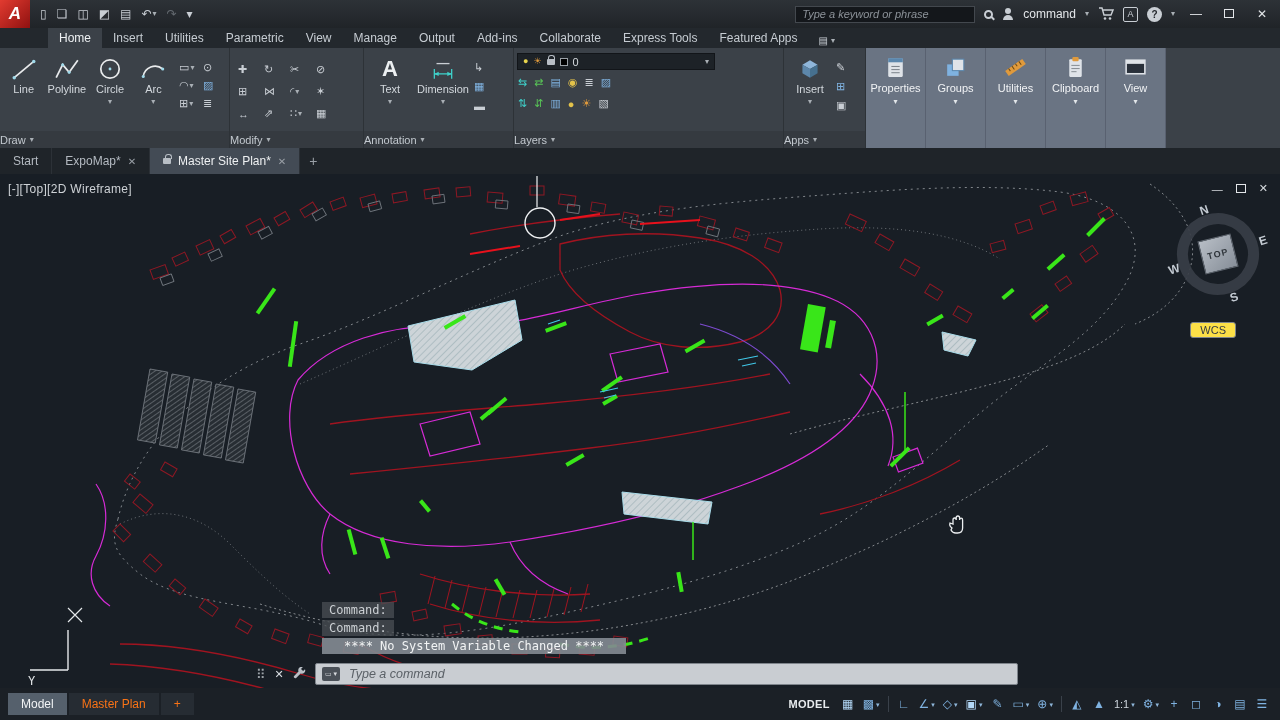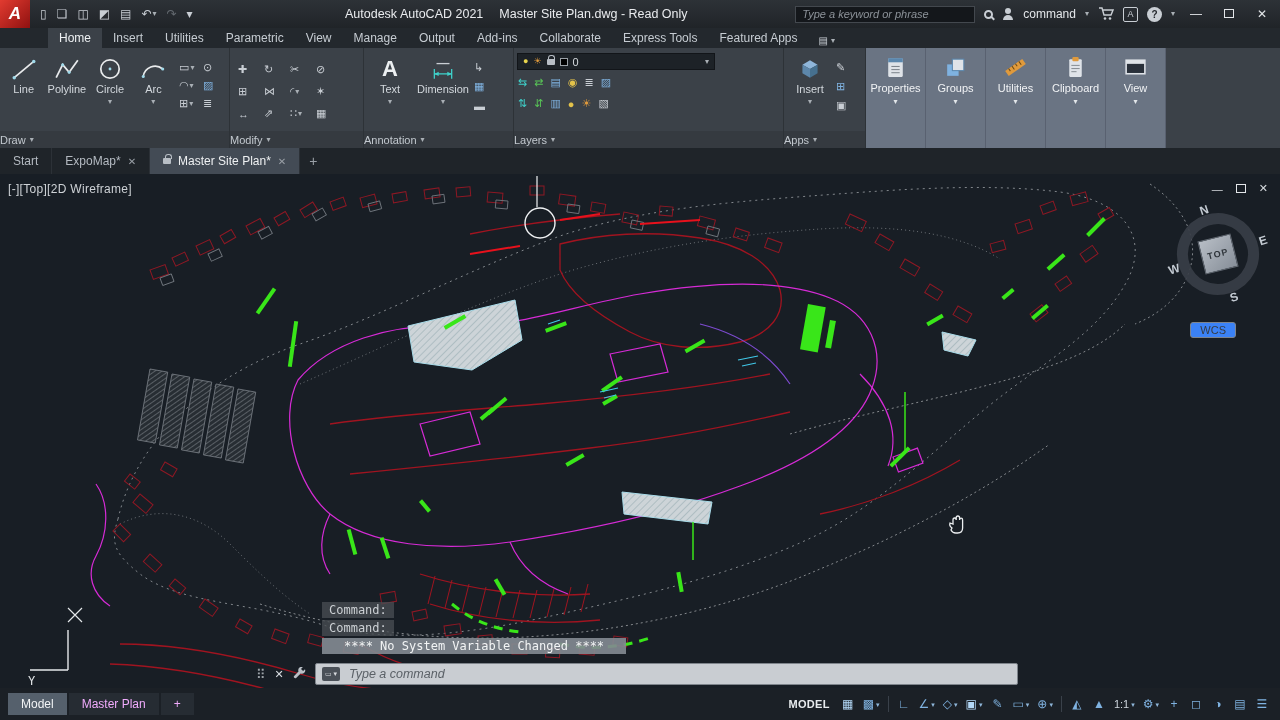--- a/index.html
+++ b/index.html
@@ -66,33 +66,33 @@
 
 #canvas{position:absolute;top:174px;left:0;width:1280px;height:514px;background:#181e25;overflow:hidden;z-index:1}
 #plan{position:absolute;inset:0}
 .vp-label{position:absolute;top:8px;left:8px;font-size:12px;color:#ced2d6;letter-spacing:.3px}
 .vp-ctrl{position:absolute;top:8px;right:12px;display:flex;gap:13px;align-items:center;color:#d6dade;font-size:11px}
 .compass{position:absolute;top:30px;right:12px;width:100px;height:100px;transform:rotate(-18deg)}
 .ring{position:absolute;left:9px;top:9px;width:82px;height:82px;border:11px solid rgba(56,62,70,.92);border-radius:50%}
 .cletter{position:absolute;font-size:12px;font-weight:bold;color:#c3cad2}
 .cl-n{left:46px;top:-3px}.cl-e{right:-1px;top:44px}.cl-s{left:48px;bottom:-3px}.cl-w{left:-2px;top:44px}
 .cube{position:absolute;left:33px;top:33px;width:34px;height:34px;background:linear-gradient(145deg,#b7bdc5,#878f99);border:1px solid #646b74;transform:rotate(4deg);display:flex;align-items:center;justify-content:center;font-size:9px;font-weight:bold;letter-spacing:1px;color:#2f353b}
-.wcs{position:absolute;top:148px;right:44px;background:#3b82f6;border:1px solid #7d848c;border-radius:3px;padding:1px 9px;font-size:11px;color:#363c43}
+.wcs{position:absolute;top:148px;right:44px;background:#fde047;border:1px solid #7d848c;border-radius:3px;padding:1px 9px;font-size:11px;color:#363c43}
 #cmd-hist{position:absolute;left:322px;top:428px;display:flex;flex-direction:column;align-items:flex-start;gap:2px;font-family:"DejaVu Sans Mono",monospace;font-size:12px}
 .cmd-row{background:rgba(72,77,82,.78);color:#ccd0d4;padding:1px 7px}
 .cmd-notice{background:rgba(130,137,144,.92);color:#f2f4f5;padding:1px 22px}
 #cmd-input{position:absolute;left:315px;top:489px;width:703px;height:22px;background:#c9cdd2;border:1px solid #7e848b;border-radius:2px;display:flex;align-items:center;gap:9px;padding:0 6px}
 .chip{width:18px;height:14px;background:#4a5058;border-radius:2px;display:flex;align-items:center;justify-content:center;gap:2px;color:#d7dade;font-size:7px;flex:none}
 .cmd-text{font-style:italic;font-size:12.5px;color:#5b6167}
 #cmd-handle{position:absolute;left:256px;top:491px;display:flex;gap:9px;align-items:center;height:18px}
 .grip{color:#9aa0a6;font-size:13px}
 .cmdx{color:#dadee2;font-size:11px}
 
 #bottombar{position:absolute;top:688px;left:0;right:0;height:32px;background:#1b2026;display:flex;align-items:center;padding:0 8px;z-index:30}
-.ltab{height:22px;display:flex;align-items:center;padding:0 13px;font-size:12px;color:#f0abfc;background:#262c33;margin-right:2px}
+.ltab{height:22px;display:flex;align-items:center;padding:0 13px;font-size:12px;color:#f97316;background:#262c33;margin-right:2px}
 .ltab.active{background:#55606c;color:#f2f4f6}
 #status{margin-left:auto;display:flex;align-items:center;gap:2px}
 .st-item{min-width:20px;height:20px;display:flex;align-items:center;justify-content:center;gap:2px;font-size:12px;color:#7fb2e0;padding:0 3px}
 .st-item.on{color:#b3d8f7}
 .st-item .car{font-size:7px;color:#8fb6da}
 .st-label{font-size:11px;font-weight:bold;color:#e8ebee;margin:0 6px 0 2px;letter-spacing:.3px}
 .st-scale{font-size:11px;color:#cfd6dd}
 .st-sep{width:1px;height:16px;background:#3a414a;margin:0 3px}
 </style>
 </head>
@@ -122,24 +122,20 @@
           <span>↶</span>
           <span class="car">▾</span>
         </div>
         <div class="qat-btn dim">
           <span>↷</span>
         </div>
         <div class="qat-btn">
           <span>▾</span>
         </div>
       </div>
-    <div class="tb-title">
-      <span>Autodesk AutoCAD 2021</span>
-      <span>Master Site Plan.dwg - Read Only</span>
-    </div>
     <div class="tb-right">
       <div class="search-box">
           <span>Type a keyword or phrase</span>
         </div>
       <span class="mag"></span>
       <span class="person"></span>
       <span class="user-name">command</span>
       <span class="car">▾</span>
       <svg width="16" height="14" viewBox="0 0 16 14">
           <path d="M1 1h3l2 7h7l2-5H5" fill="none" stroke="#c9ced4" stroke-width="1.4"></path>

